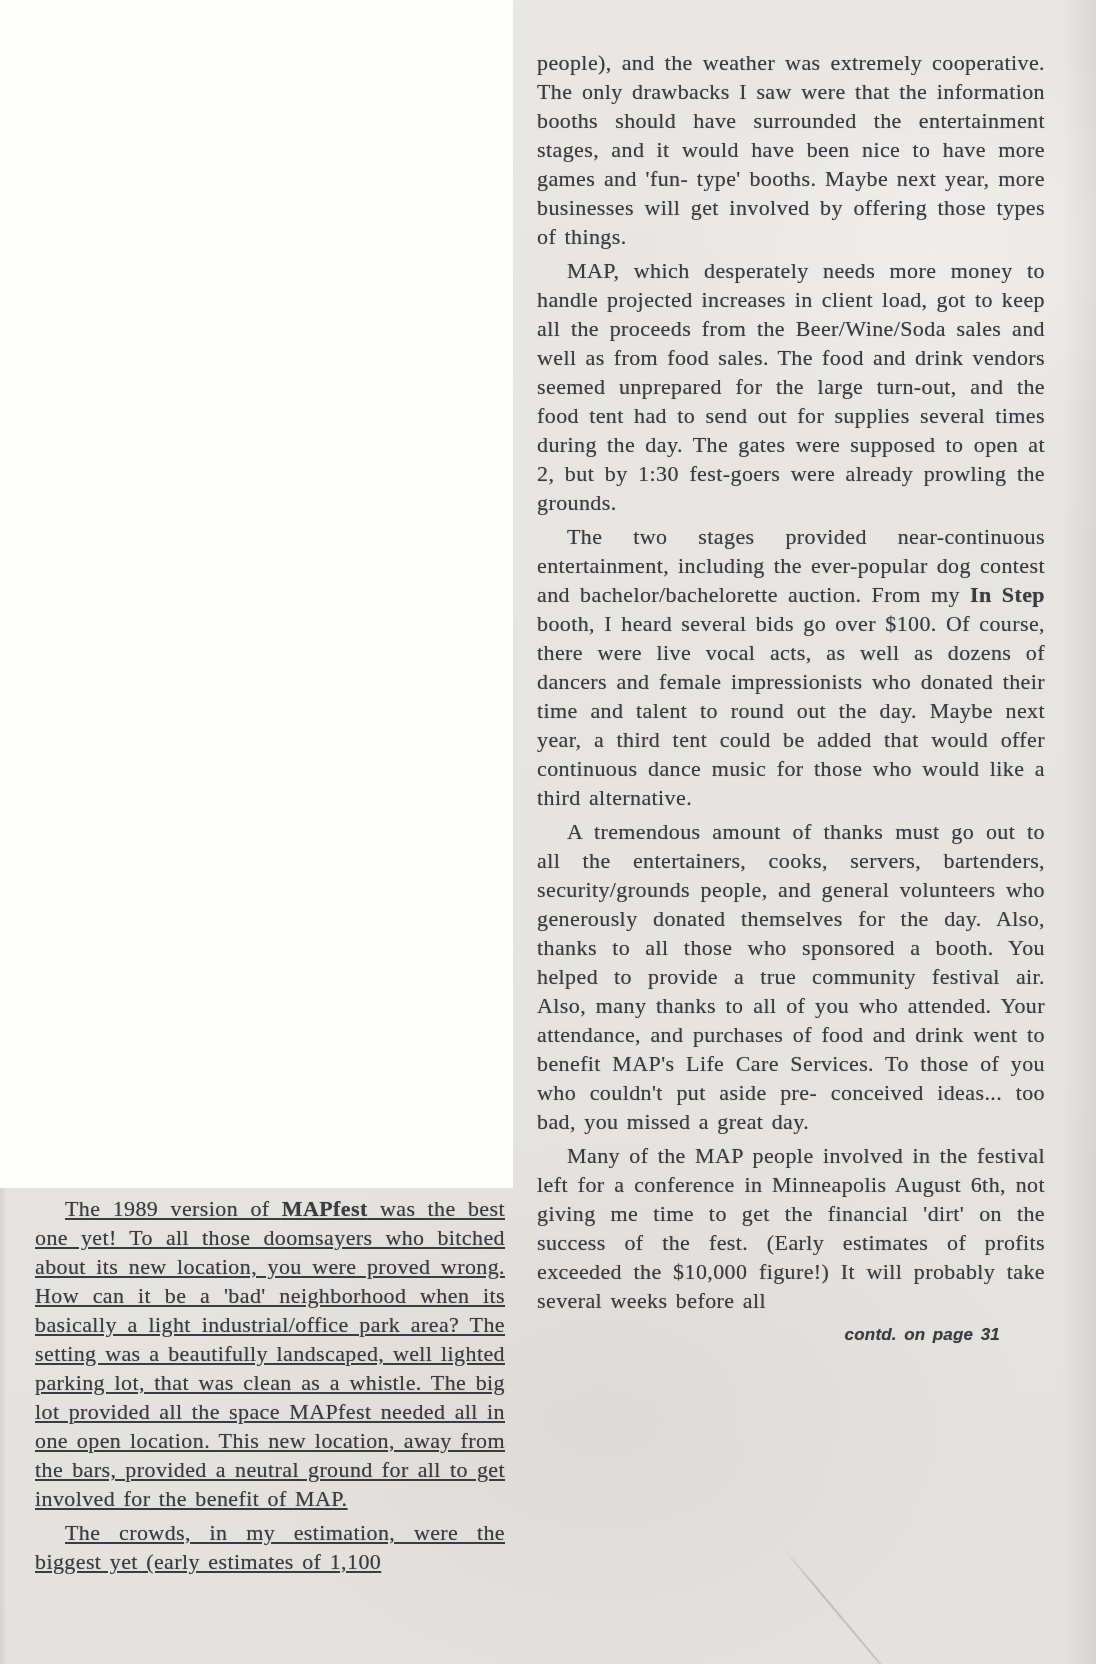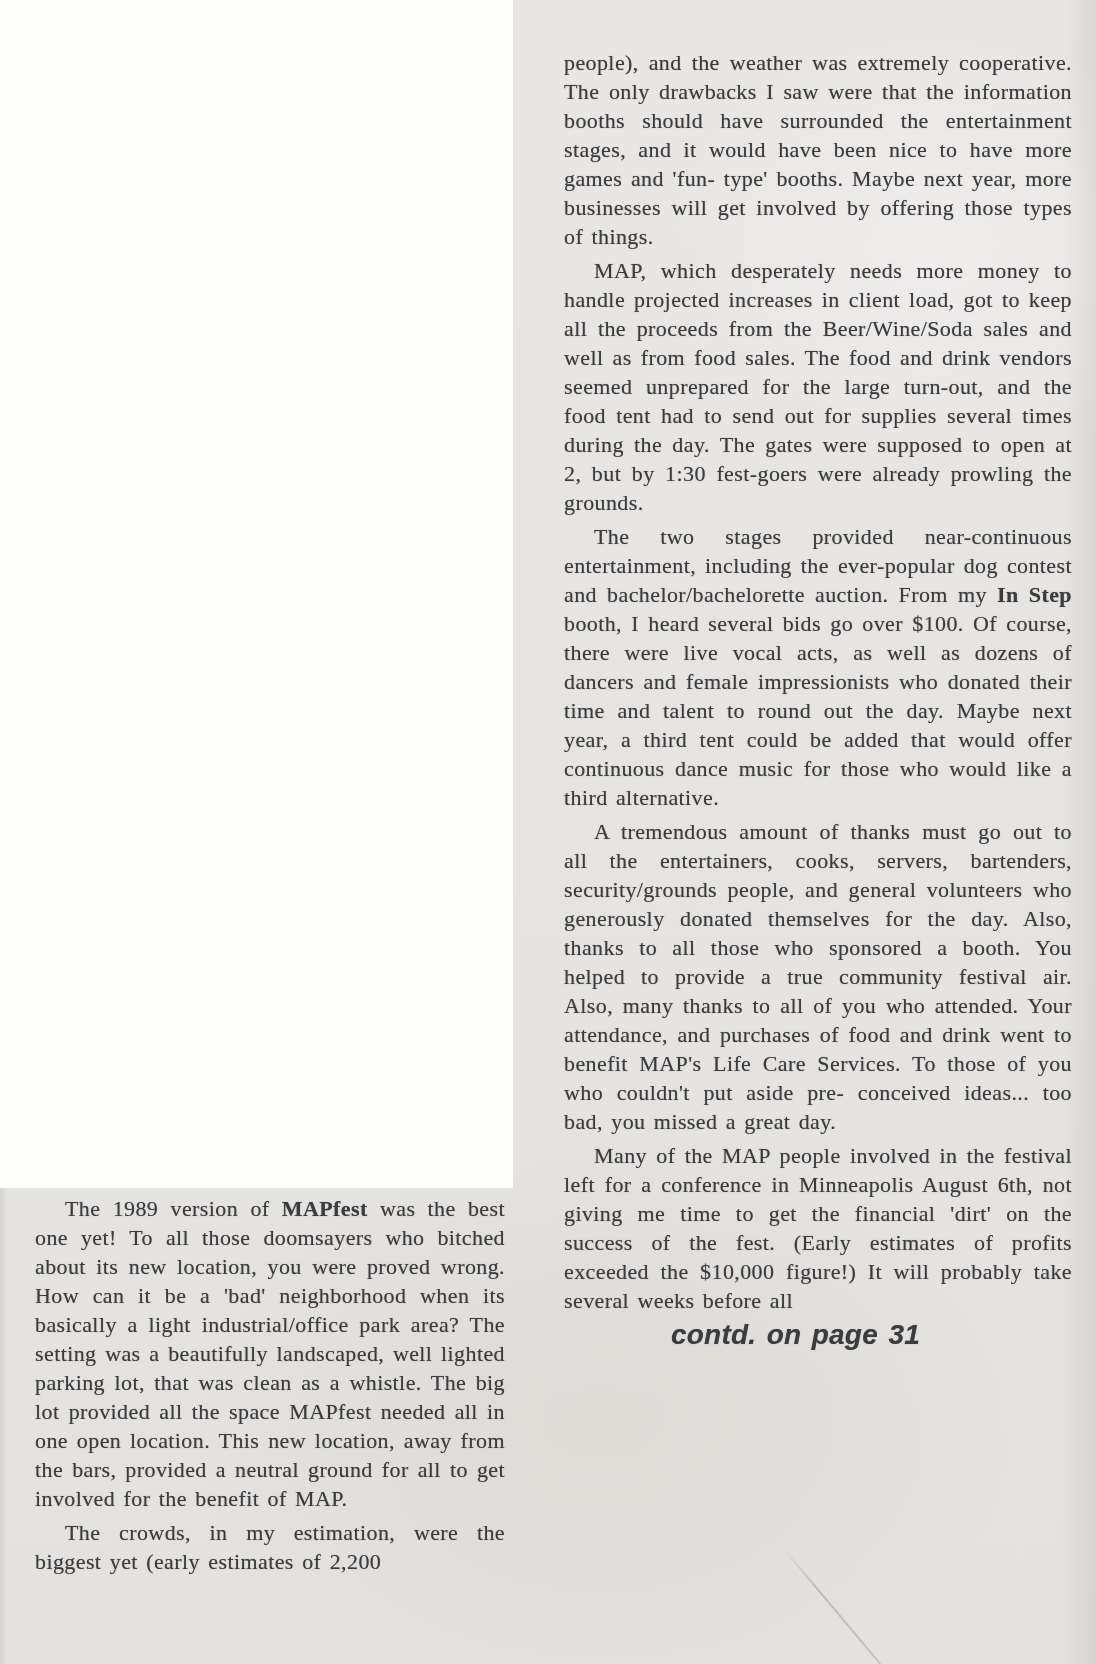--- a/index.html
+++ b/index.html
@@ -27,56 +27,56 @@
 
   .text-col {
     position: absolute;
     text-align: justify;
     font-size: 22px;
     line-height: 29px;
     letter-spacing: 0.4px;
     word-spacing: 2.5px;
     text-shadow: 0 0 1px rgba(72,70,76,0.55);
   }
-  .col-left  { left: 35px;  top: 1194px; width: 470px; }
-  .col-right { left: 537px; top: 48px;   width: 508px; margin-left: 27px; }
+  .col-left  { left: 35px;  top: 1194px; width: 470px; text-decoration: underline; }
+  .col-right { left: 537px; top: 48px;   width: 508px; }
 
   .para { margin: 0 0 5px 0; }
   .para.indent { text-indent: 30px; }
   .para .b { font-weight: bold; }
 
   .contd-notice {
     margin-top: 3px;
     padding-right: 45px;
-    text-align: center;
+    text-align: right;
     font-family: "Liberation Sans", "DejaVu Sans", sans-serif;
     font-weight: bold;
     font-style: italic;
-    font-size: 28px;
+    font-size: 17px;
     letter-spacing: 0.2px;
     text-shadow: 0 0 1px rgba(72,70,76,0.5);
   }
 
   .scan-crease {
     position: absolute;
     left: 782px; top: 1548px;
     width: 2px; height: 175px;
     background: linear-gradient(180deg, rgba(128,123,116,0.0), rgba(128,123,116,0.34) 30%, rgba(128,123,116,0.30) 80%, rgba(128,123,116,0.05));
     transform: rotate(-40deg);
     transform-origin: top center;
   }
 </style>
 </head>
 <body>
 
 <div class="photo-area"></div>
 
 <div class="text-col col-left">
   <p class="para indent"><span>The 1989 version of </span><span class="b">MAPfest</span><span> was the best one yet! To all those doomsayers who bitched about its new location, you were proved wrong. How can it be a 'bad' neighborhood when its basically a light industrial/office park area? The setting was a beautifully landscaped, well lighted parking lot, that was clean as a whistle. The big lot provided all the space MAPfest needed all in one open location. This new location, away from the bars, provided a neutral ground for all to get involved for the benefit of MAP.</span></p>
-  <p class="para indent"><span>The crowds, in my estimation, were the biggest yet (early estimates of 2,200</span></p>
+  <p class="para indent"><span>The crowds, in my estimation, were the biggest yet (early estimates of 1,100</span></p>
 </div>
 
 <div class="text-col col-right">
   <p class="para"><span>people), and the weather was extremely cooperative. The only drawbacks I saw were that the information booths should have surrounded the entertainment stages, and it would have been nice to have more games and 'fun- type' booths. Maybe next year, more businesses will get involved by offering those types of things.</span></p>
   <p class="para indent"><span>MAP, which desperately needs more money to handle projected increases in client load, got to keep all the proceeds from the Beer/Wine/Soda sales and well as from food sales. The food and drink vendors seemed unprepared for the large turn-out, and the food tent had to send out for supplies several times during the day. The gates were supposed to open at 2, but by 1:30 fest-goers were already prowling the grounds.</span></p>
   <p class="para indent"><span>The two stages provided near-continuous entertainment, including the ever-popular dog contest and bachelor/bachelorette auction. From my </span><span class="b">In Step</span><span> booth, I heard several bids go over $100. Of course, there were live vocal acts, as well as dozens of dancers and female impressionists who donated their time and talent to round out the day. Maybe next year, a third tent could be added that would offer continuous dance music for those who would like a third alternative.</span></p>
   <p class="para indent"><span>A tremendous amount of thanks must go out to all the entertainers, cooks, servers, bartenders, security/grounds people, and general volunteers who generously donated themselves for the day. Also, thanks to all those who sponsored a booth. You helped to provide a true community festival air. Also, many thanks to all of you who attended. Your attendance, and purchases of food and drink went to benefit MAP's Life Care Services. To those of you who couldn't put aside pre- conceived ideas... too bad, you missed a great day.</span></p>
   <p class="para indent"><span>Many of the MAP people involved in the festival left for a conference in Minneapolis August 6th, not giving me time to get the financial 'dirt' on the success of the fest. (Early estimates of profits exceeded the $10,000 figure!) It will probably take several weeks before all</span></p>
   <p class="contd-notice">contd. on page 31</p>
 </div>

